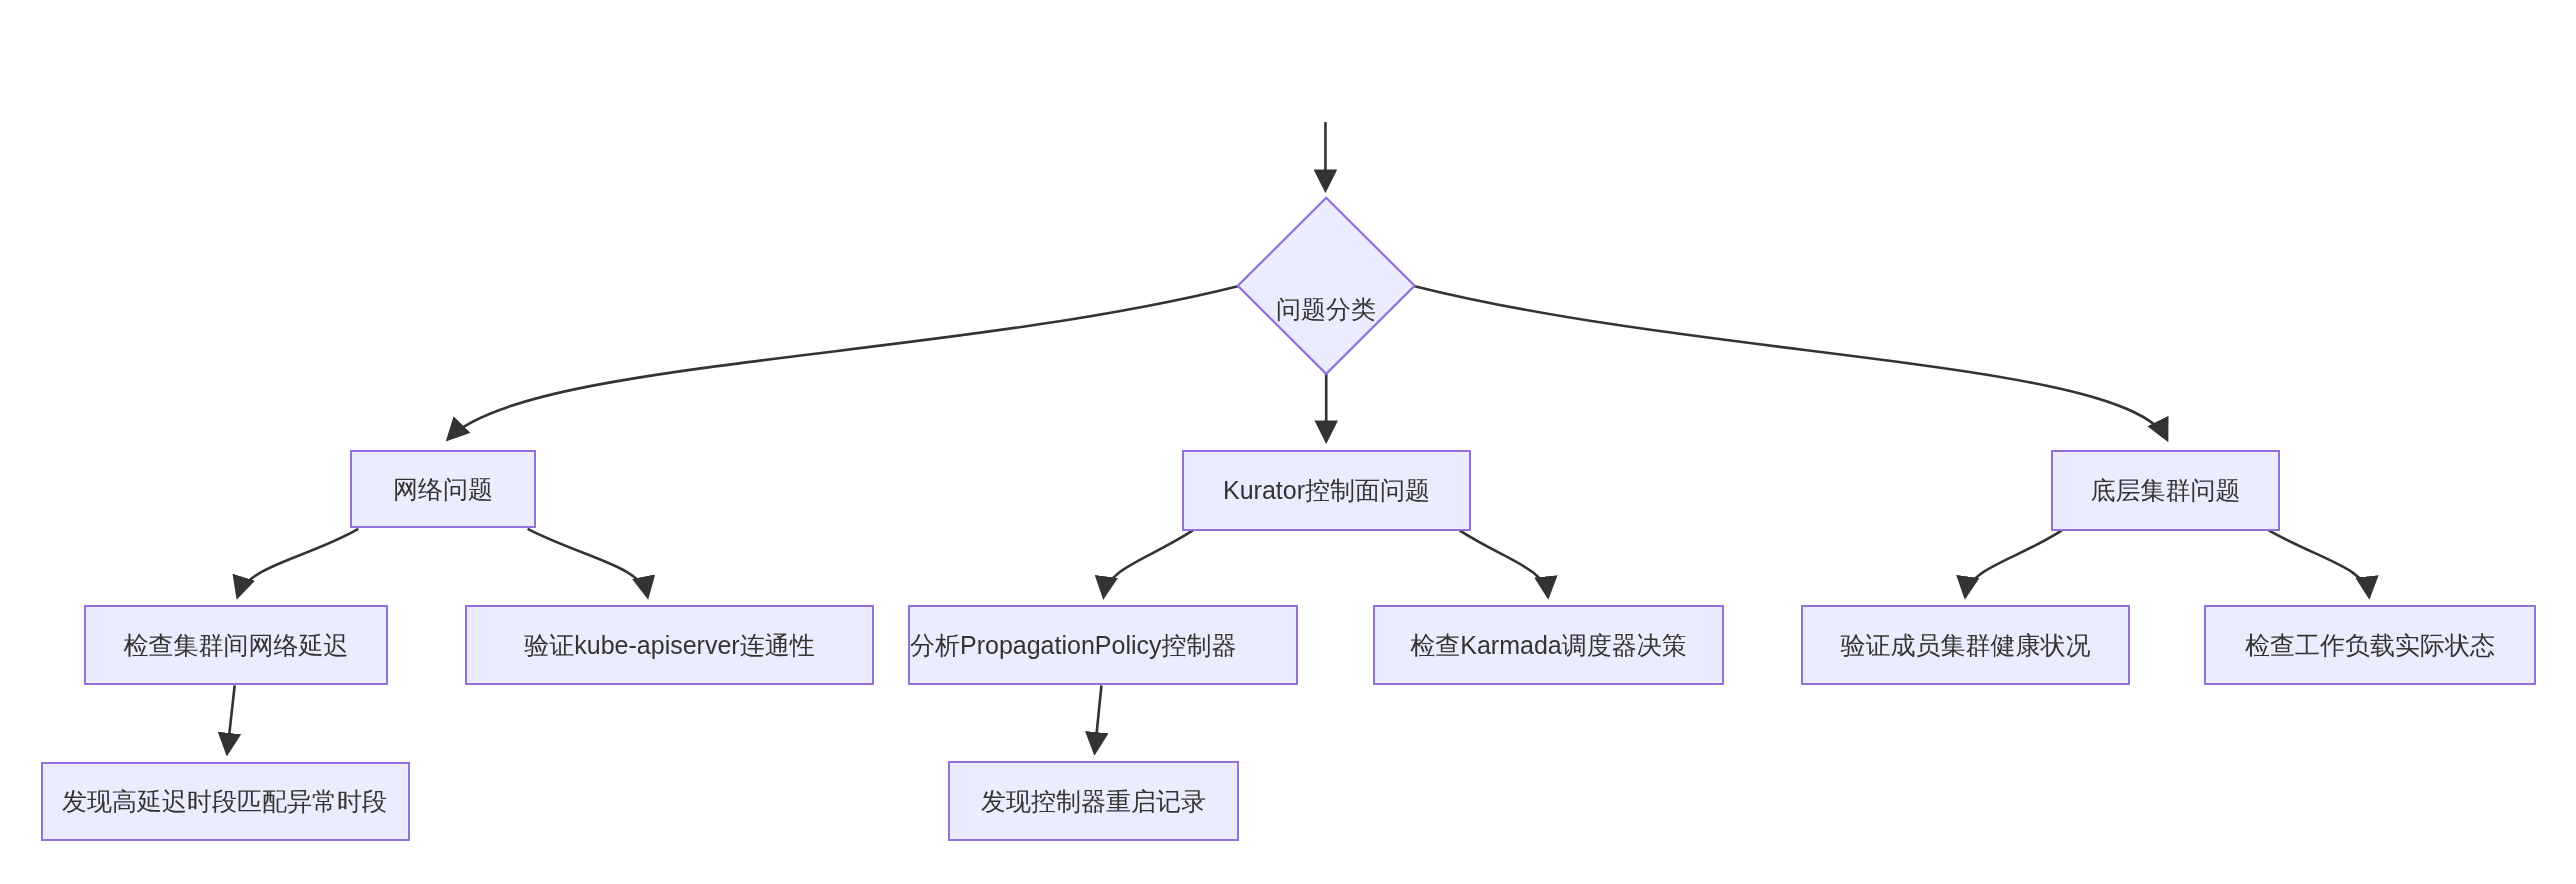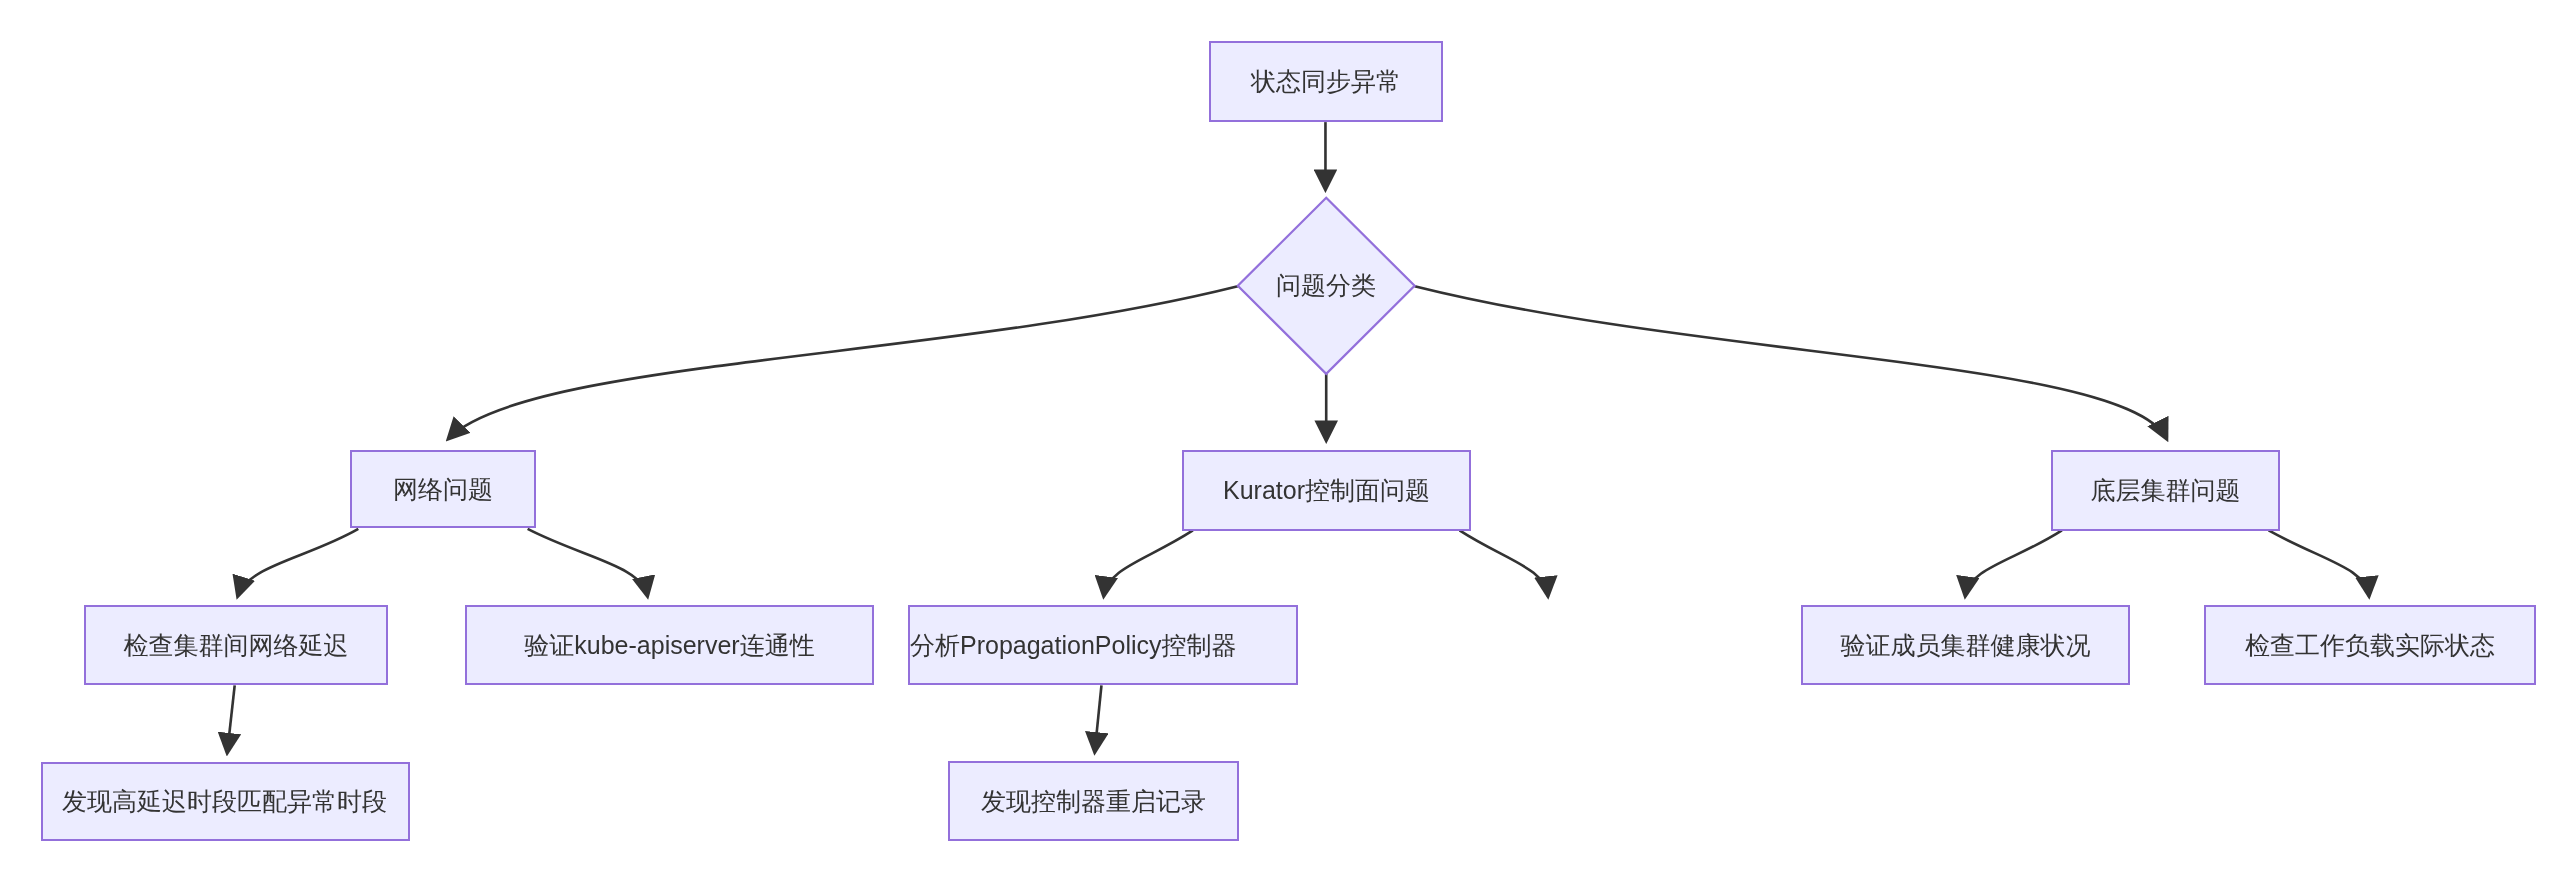--- a/index.html
+++ b/index.html
@@ -17,21 +17,21 @@
     display:flex; align-items:center; justify-content:center;
     color:var(--text); font-size:25px; white-space:nowrap; overflow:hidden;
   }
   .node span{white-space:nowrap;}
   .clip-l{justify-content:flex-start; padding-left:19px;}
   .clip-l2{justify-content:flex-start; }
   .diamond-label{
     position:absolute; box-sizing:border-box;
     display:flex; align-items:center; justify-content:center;
     color:var(--text); font-size:25px; white-space:nowrap;
-    background:transparent; border:none;
+    background:transparent; border:none;margin-top:24px;
   }
 </style>
 </head>
 <body>
 
 <div id="canvas">
 
   <svg id="edges" viewBox="0 0 3438 1180" xmlns="http://www.w3.org/2000/svg">
     <defs>
       <marker id="arrow" viewBox="0 0 10 10" refX="8.5" refY="5" markerWidth="9" markerHeight="9" orient="auto-start-reverse">
@@ -50,23 +50,20 @@
       <path d="M1592,708 C1530,748 1478,758 1473,796" marker-end="url(#arrow)"></path>
       <path d="M1948,708 C2010,748 2062,758 2066,796" marker-end="url(#arrow)"></path>
       <path d="M1470,915 L1461,1004" marker-end="url(#arrow)"></path>
       <path d="M2752,708 C2690,748 2628,758 2623,796" marker-end="url(#arrow)"></path>
       <path d="M3028,708 C3100,748 3158,758 3162,796" marker-end="url(#arrow)"></path>
     </g>
 
     <polygon points="1770,264 1888,381.5 1770,499 1652,381.5" fill="#ECECFF" stroke="#9370DB" stroke-width="3"></polygon>
   </svg>
 
-  <div class="node" style="left:1209px;top:41px;width:234px;height:81px">
-    <span>状态同步异常</span>
-  </div>
 
   <div class="diamond-label" style="left:1251px;top:270px;width:150px;height:30px">
     <span>问题分类</span>
   </div>
 
   <div class="node" style="left:350px;top:450px;width:186px;height:78px">
     <span>网络问题</span>
   </div>
   <div class="node" style="left:1182px;top:450px;width:289px;height:81px">
     <span>Kurator控制面问题</span>
@@ -77,20 +74,23 @@
 
   <div class="node" style="left:84px;top:605px;width:304px;height:80px">
     <span>检查集群间网络延迟</span>
   </div>
   <div class="node" style="left:465px;top:605px;width:409px;height:80px">
     <span>验证kube-apiserver连通性</span>
   </div>
   <div class="node clip-l2" style="left:908px;top:605px;width:390px;height:80px">
     <span>分析PropagationPolicy控制器</span>
   </div>
+  <div class="node" style="left:1373px;top:605px;width:351px;height:80px">
+    <span>检查Karmada调度器决策</span>
+  </div>
   <div class="node" style="left:1801px;top:605px;width:329px;height:80px">
     <span>验证成员集群健康状况</span>
   </div>
   <div class="node" style="left:2204px;top:605px;width:332px;height:80px">
     <span>检查工作负载实际状态</span>
   </div>
 
   <div class="node clip-l" style="left:41px;top:762px;width:369px;height:79px">
     <span>发现高延迟时段匹配异常时段</span>
   </div>

